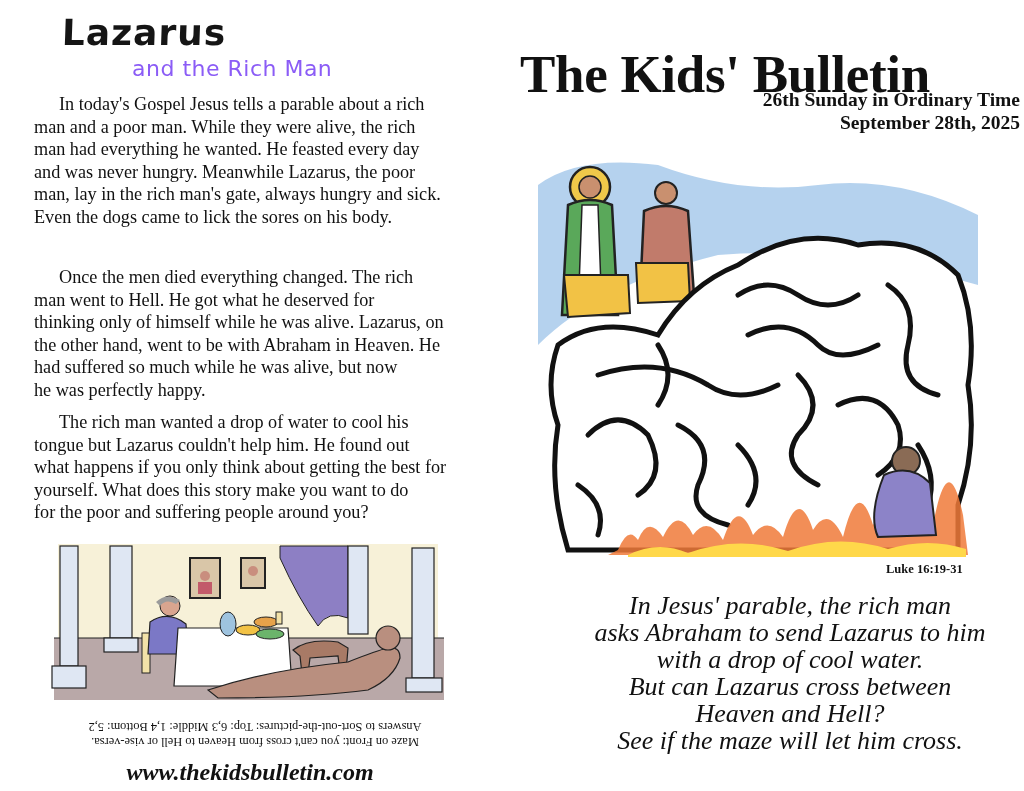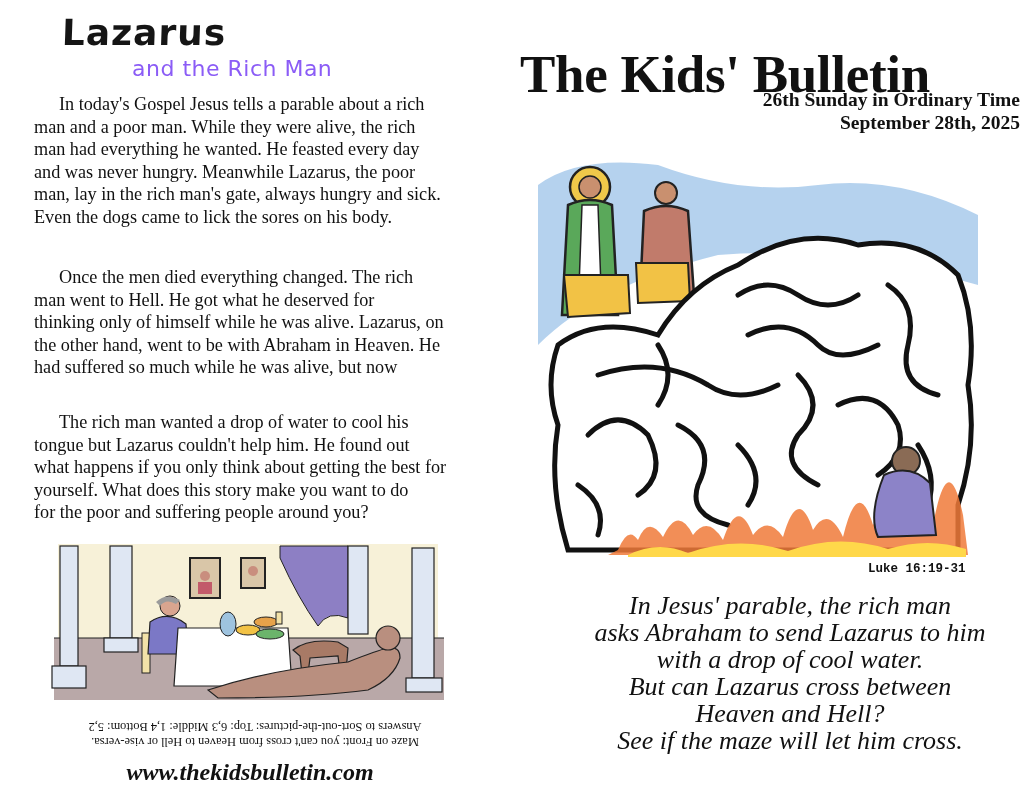--- a/index.html
+++ b/index.html
@@ -23,21 +23,21 @@
   .answers .line { display: block; white-space: nowrap; }
 
   .website { position: absolute; left: 100px; top: 759px; width: 300px; text-align: center; font-size: 24px; font-weight: bold; font-style: italic; }
 
   
   .bulletin-title { position: absolute; left: 520px; top: 44px; width: 500px; text-align: left; font-size: 53px; font-weight: bold; line-height: 60px; letter-spacing: -0.3px; }
   .bulletin-sub { position: absolute; left: 520px; top: 88px; width: 500px; text-align: right; font-size: 19.5px; font-weight: bold; line-height: 23px; }
 
   .maze-illustration { position: absolute; left: 538px; top: 145px; width: 450px; height: 420px; }
 
-  .scripture-ref { position: absolute; left: 868px; top: 562px; font-size: 12.5px; font-weight: bold; font-family: Liberation Mono, monospace; }
+  .scripture-ref { position: absolute; left: 886px; top: 562px; font-size: 12.5px; font-weight: bold; }
 
   .caption { position: absolute; left: 590px; top: 592px; width: 400px; text-align: center; font-style: italic; font-size: 26px; line-height: 27px; }
   .caption .line { display: block; white-space: nowrap; }
 </style>
 </head>
 <body>
 
 <div>
 
   <div class="story-title">
@@ -53,20 +53,21 @@
     <span class="line">man, lay in the rich man's gate, always hungry and sick.</span>
     <span class="line">Even the dogs came to lick the sores on his body.</span>
   </div>
 
   <div class="story" id="para2">
     <span class="line first">Once the men died everything changed.  The rich</span>
     <span class="line">man went to Hell.  He got what he deserved for</span>
     <span class="line">thinking only of himself while he was alive.  Lazarus, on</span>
     <span class="line">the other hand, went to be with Abraham in Heaven.  He</span>
     <span class="line">had suffered so much while he was alive, but now</span>
+    <span class="line">he was perfectly happy.</span>
   </div>
 
   <div class="story" id="para3">
     <span class="line first">The rich man wanted a drop of water to cool his</span>
     <span class="line">tongue but Lazarus couldn't help him.  He found out</span>
     <span class="line">what happens if you only think about getting the best for</span>
     <span class="line">yourself.  What does this story make you want to do</span>
     <span class="line">for the poor and suffering people around you?</span>
   </div>
 

